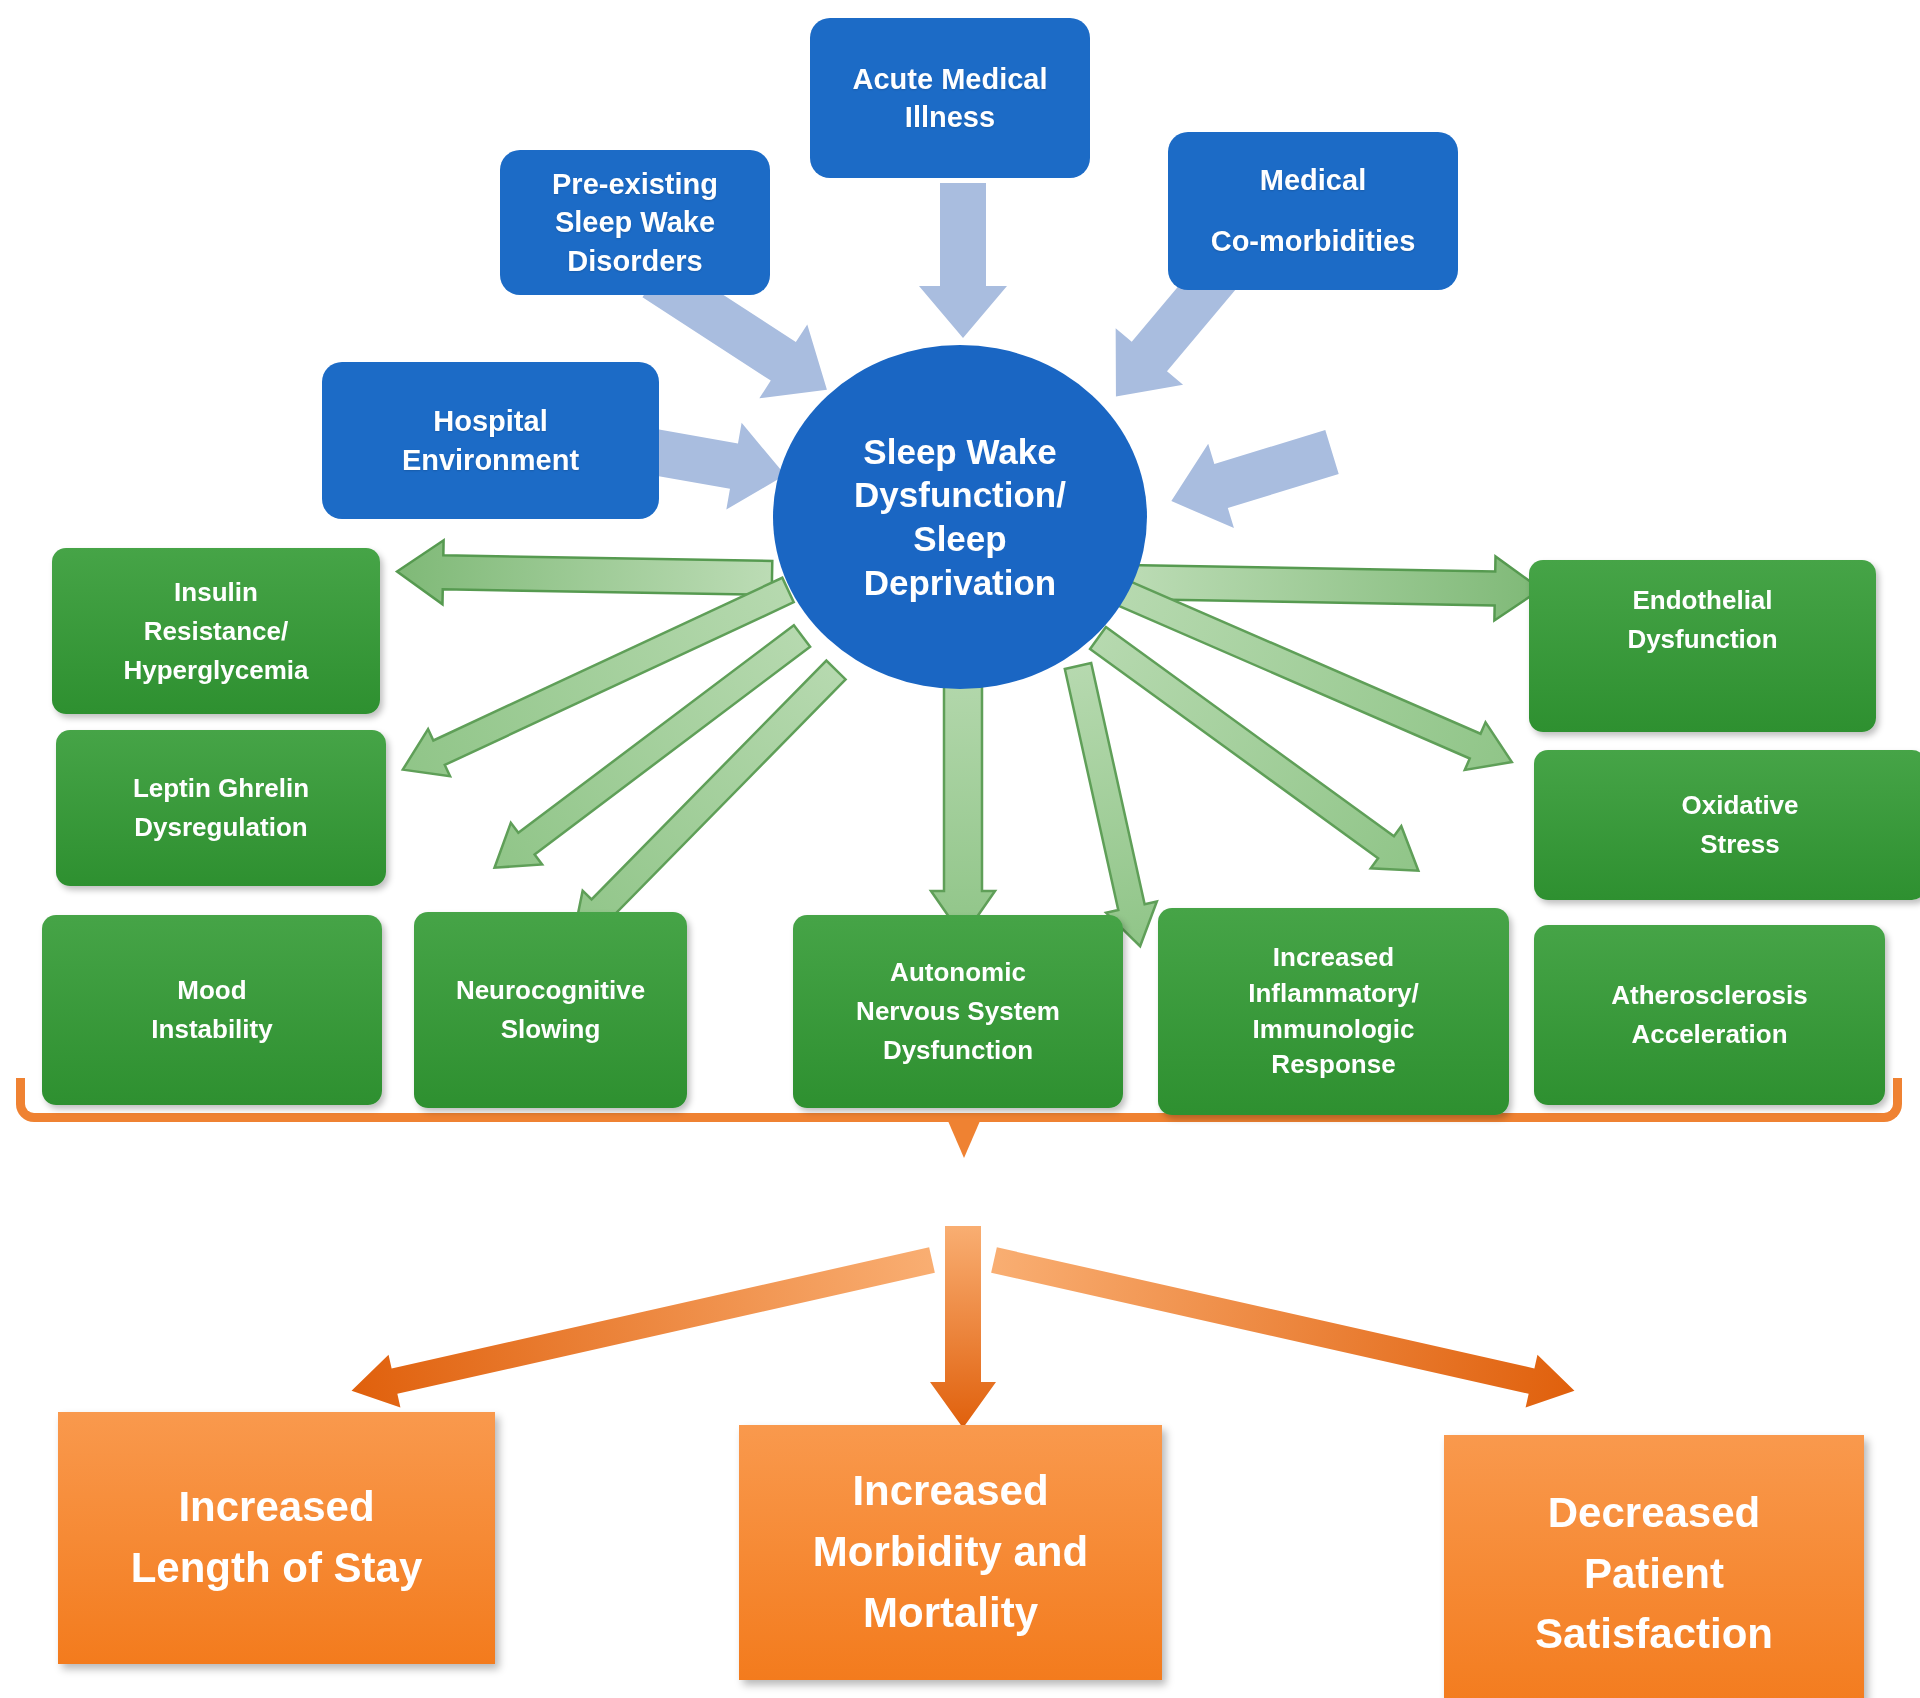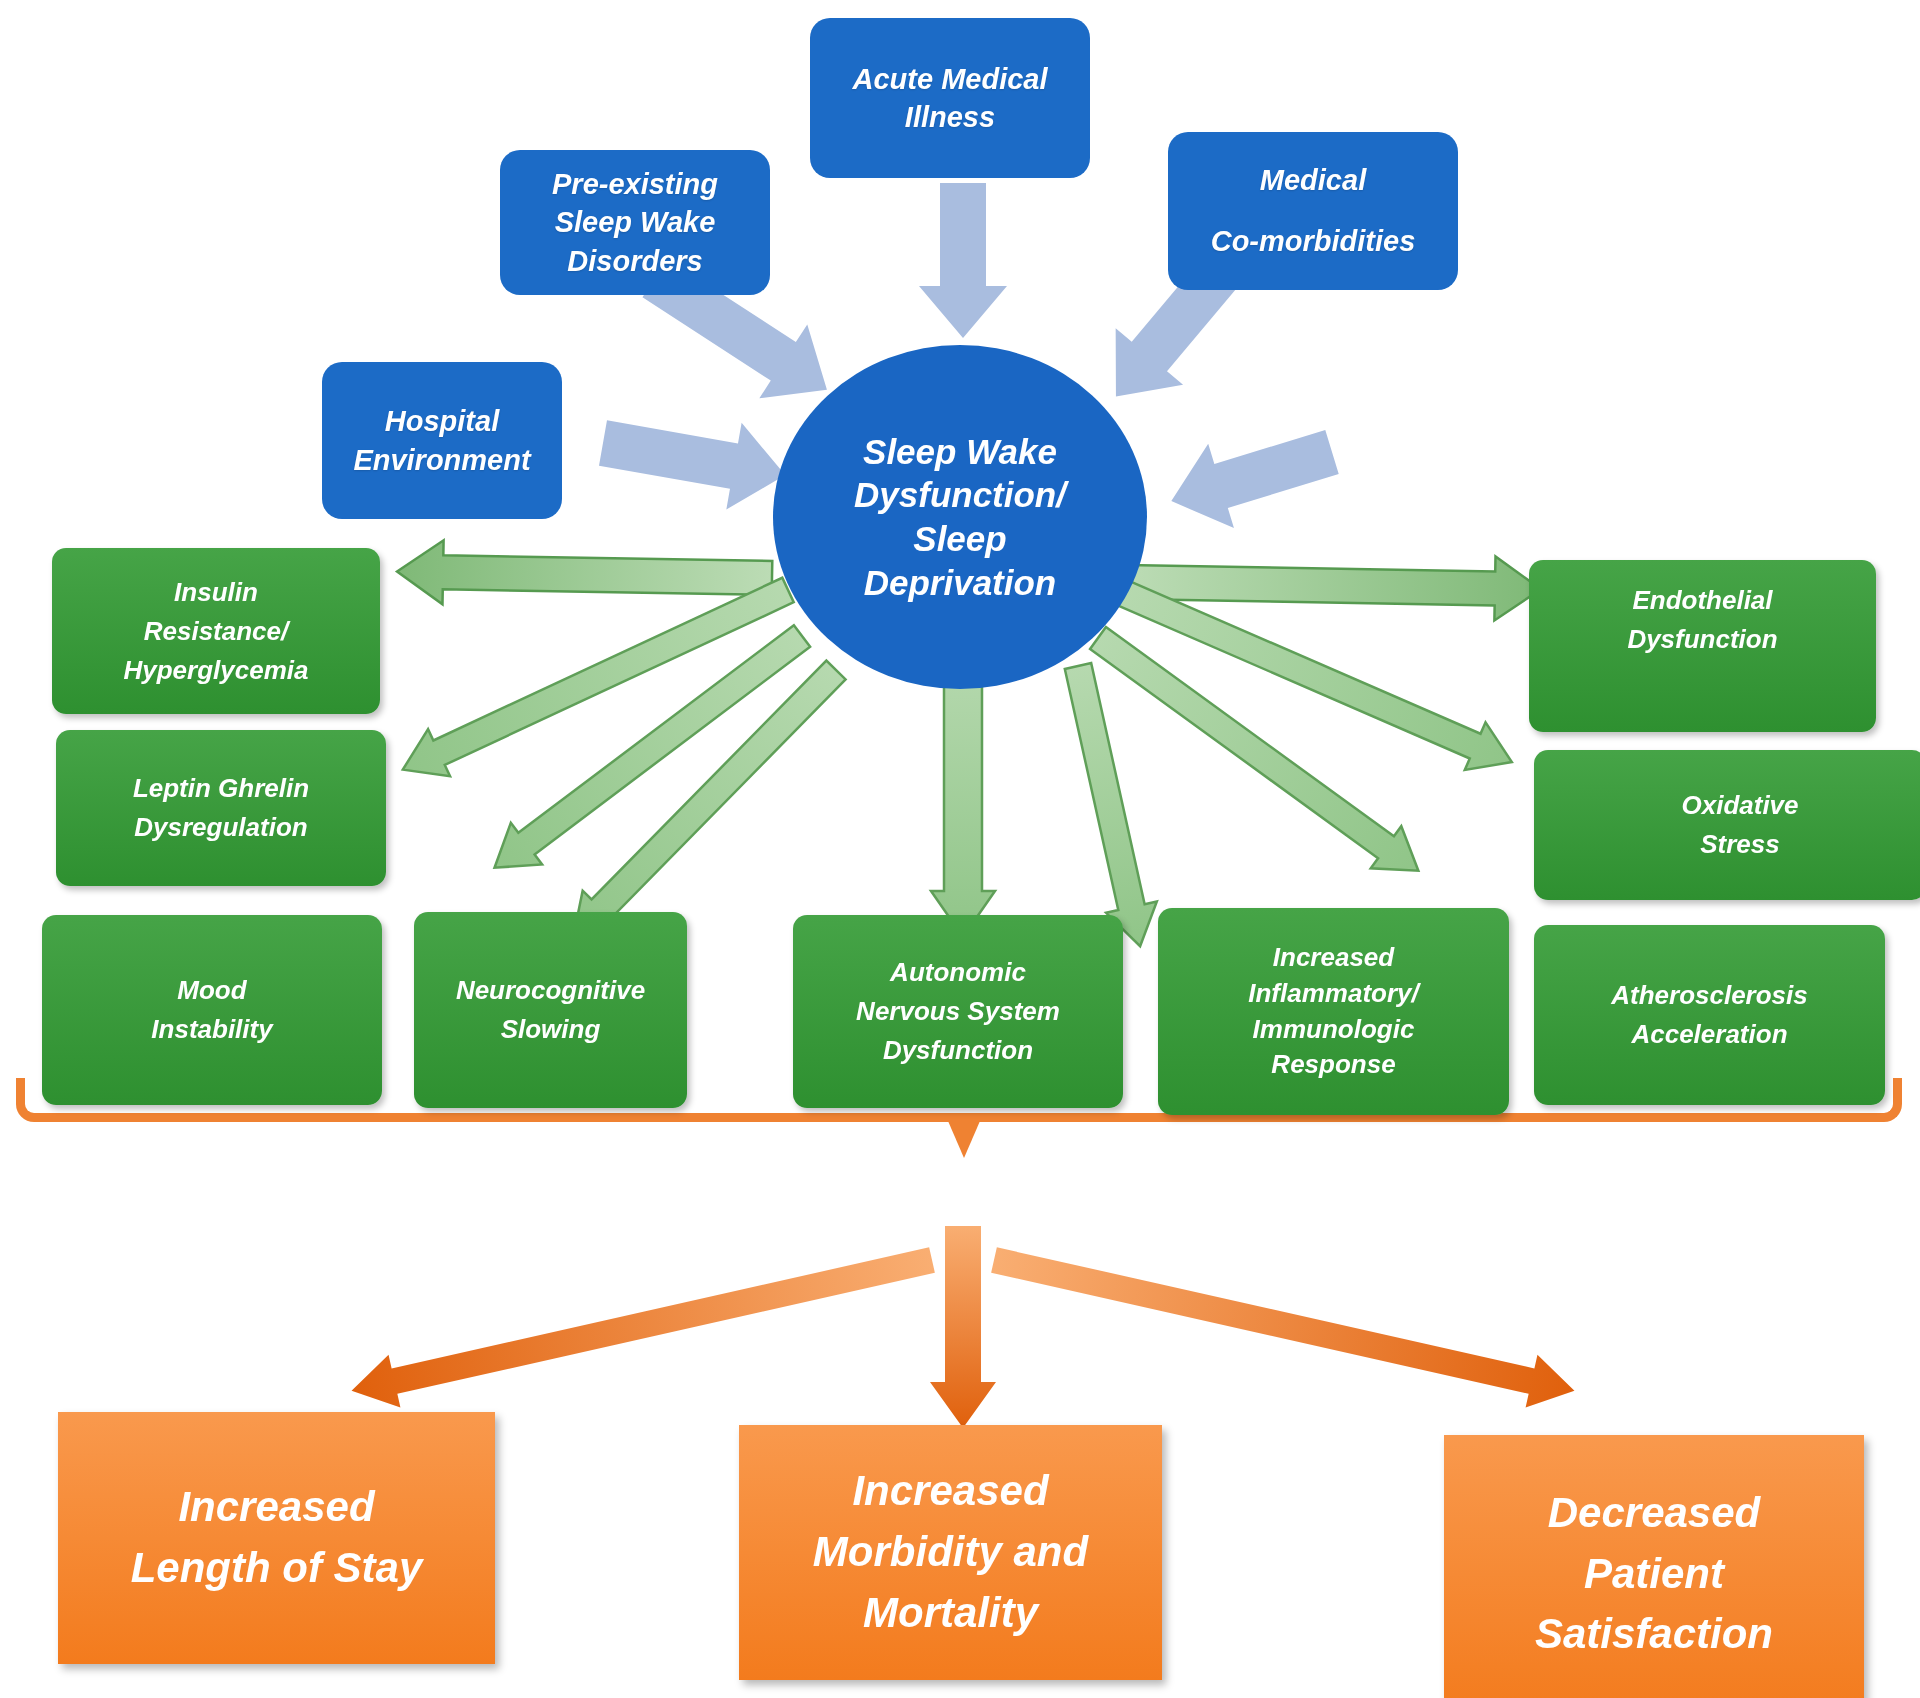--- a/index.html
+++ b/index.html
@@ -1,31 +1,31 @@
 <!DOCTYPE html>
 <html><head>
 <meta charset="utf-8">
 <style>
   html,body{margin:0;padding:0;background:#ffffff;}
   body{width:1920px;height:1698px;position:relative;overflow:hidden;
        font-family:"Liberation Sans", sans-serif;}
-  .stage{position:absolute;inset:0;font-style:italic;}
+  .stage{position:absolute;inset:0;}
 
   
   .node{position:absolute;display:flex;align-items:center;justify-content:center;
         text-align:center;color:#fff;font-weight:700;box-sizing:border-box;}
   .lbl{white-space:pre-line;}
 
   
   .blue{background:#1c6bc6;border-radius:20px;font-size:29px;line-height:1.32;
         text-shadow:0 1px 2px rgba(0,0,0,0.15);}
   .b-acute   {left:810px; top:18px;  width:280px;height:160px;}
   .b-pre     {left:500px; top:150px; width:270px;height:145px;}
   .b-comorb  {left:1168px;top:132px; width:290px;height:158px;line-height:2.1;}
-  .b-hosp    {left:322px; top:362px; width:240px;height:157px;}
+  .b-hosp    {left:322px; top:362px; width:337px;height:157px;}
   .b-meds    {left:1328px;top:358px; width:282px;height:160px;}
 
   
   .circle{left:773px;top:345px;width:374px;height:344px;background:#1a66c3;
           border-radius:50%;font-size:35px;line-height:1.25;}
 
   
   .green{background:linear-gradient(180deg,#46a447 0%,#2e9030 100%);
          border-radius:14px;font-size:26px;line-height:1.5;
          box-shadow:3px 4px 6px rgba(0,0,0,0.25);}

